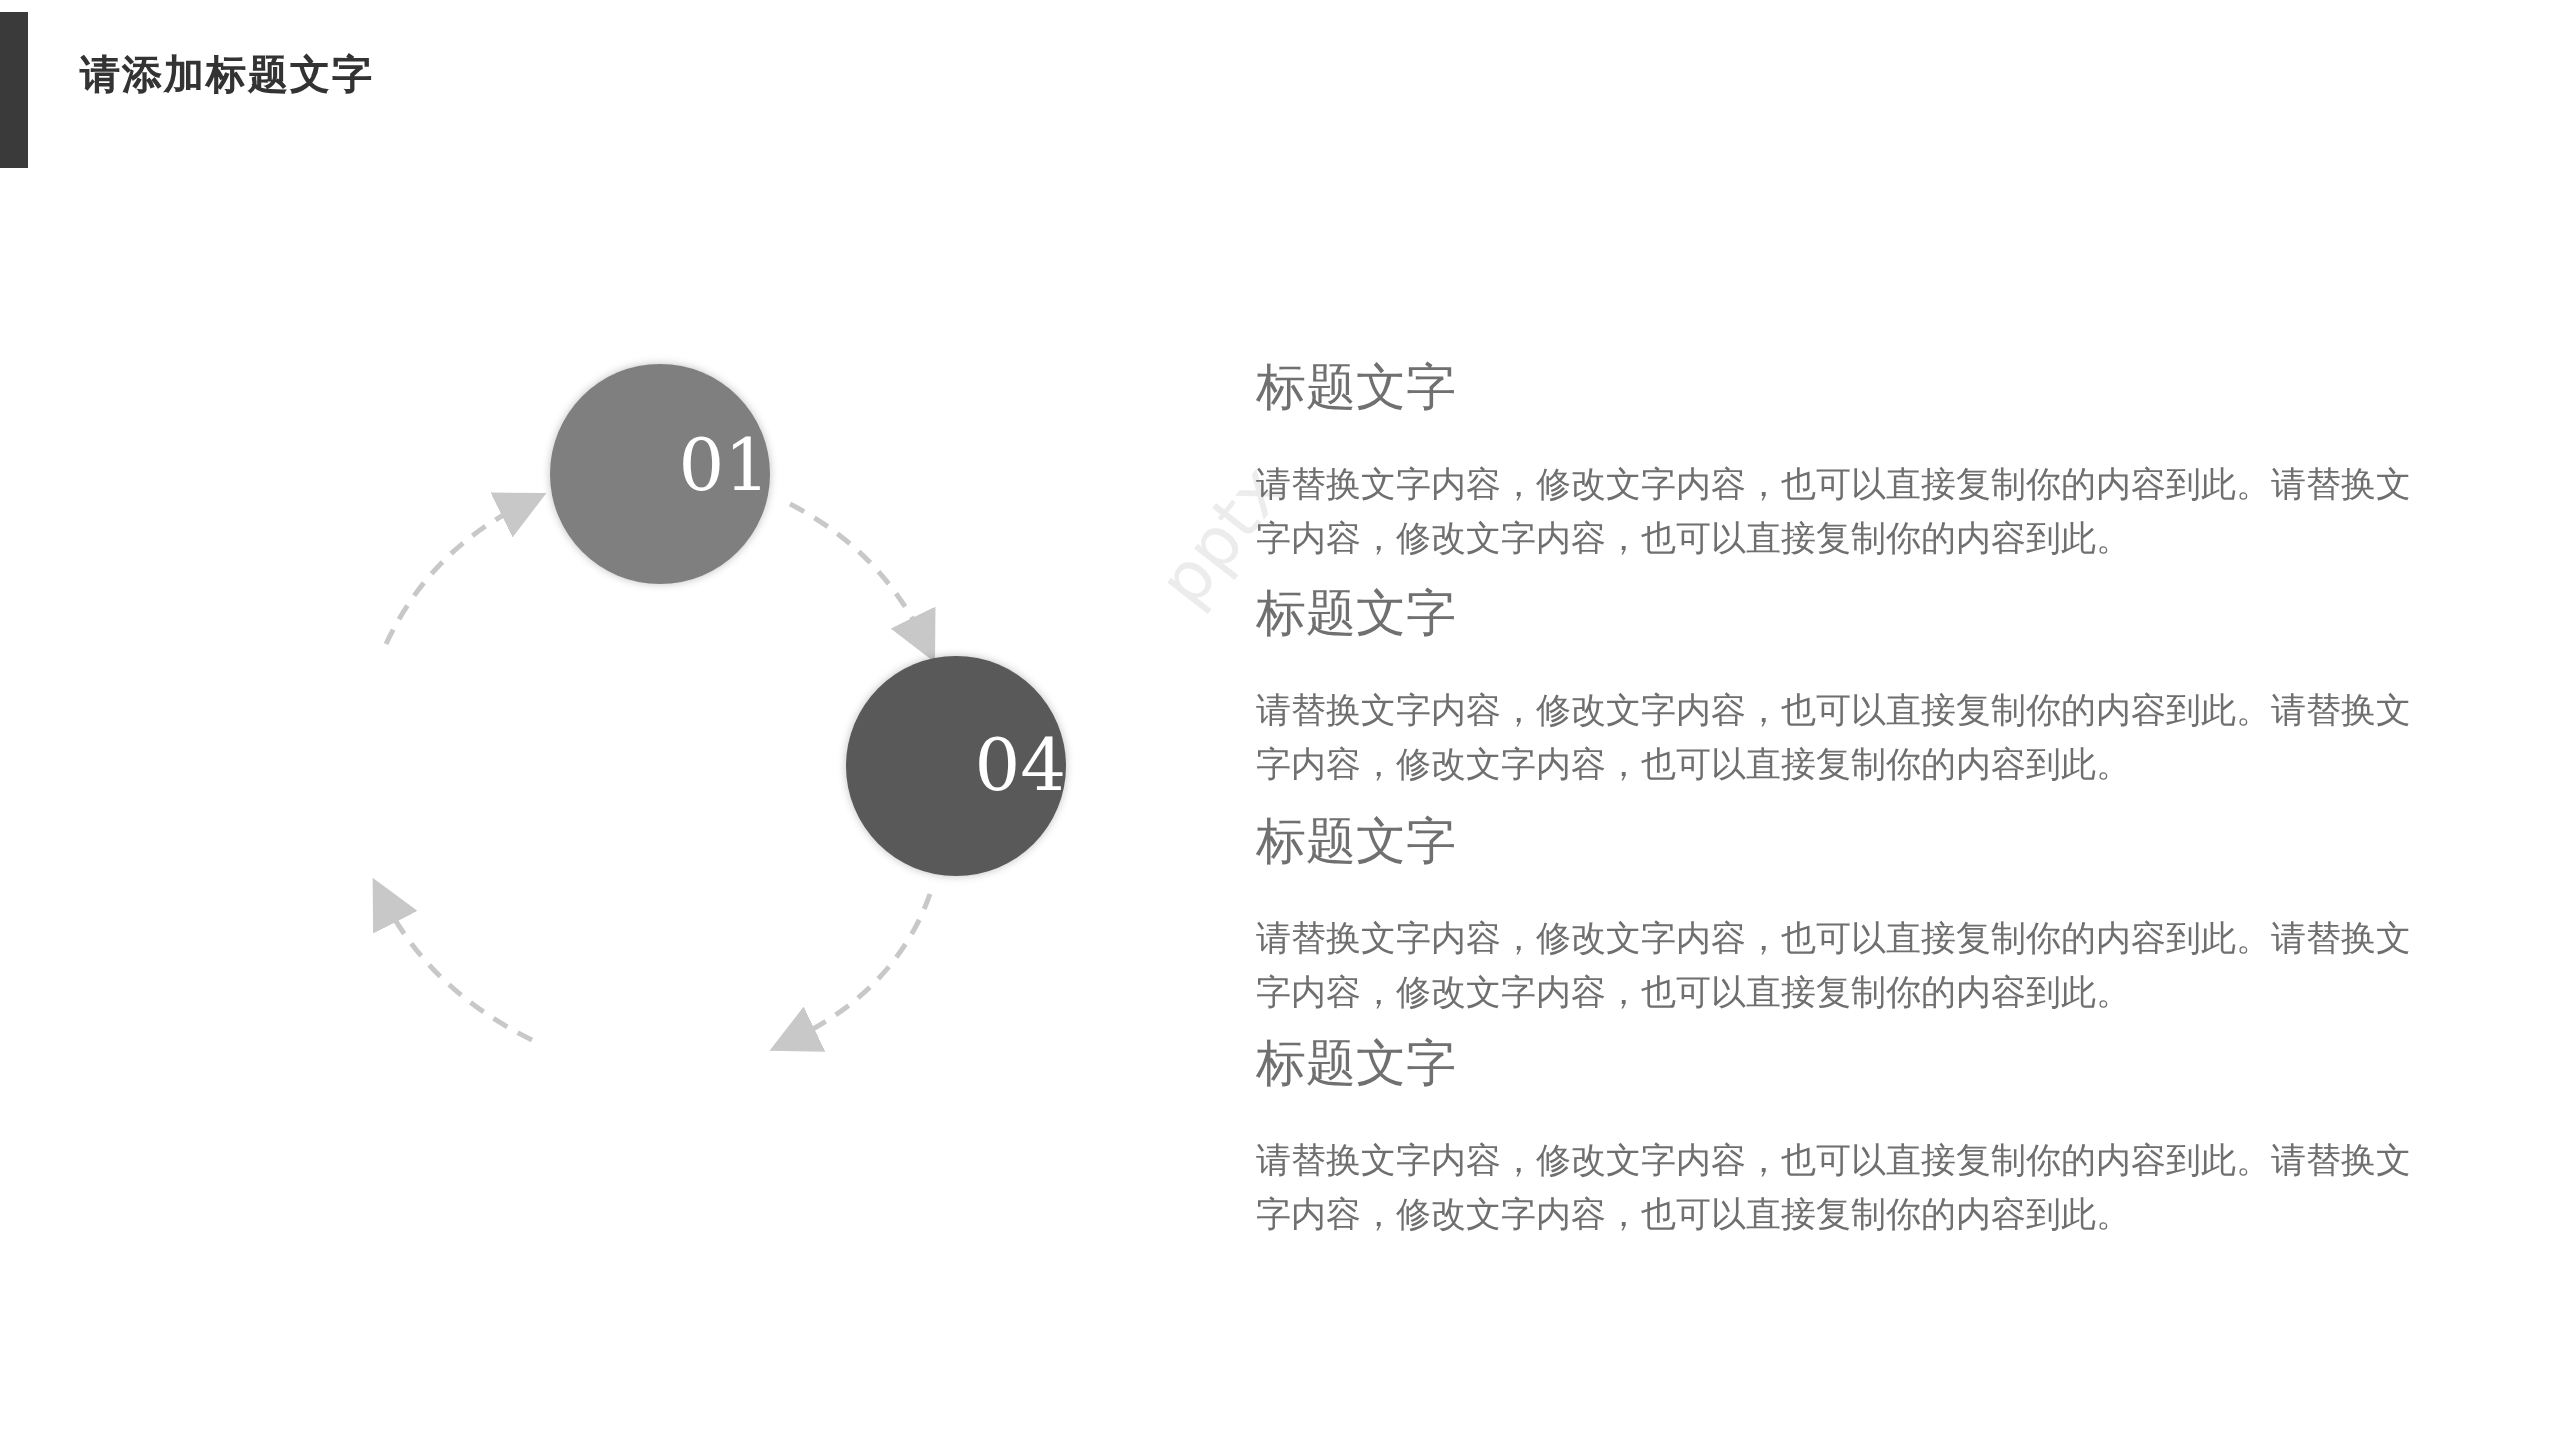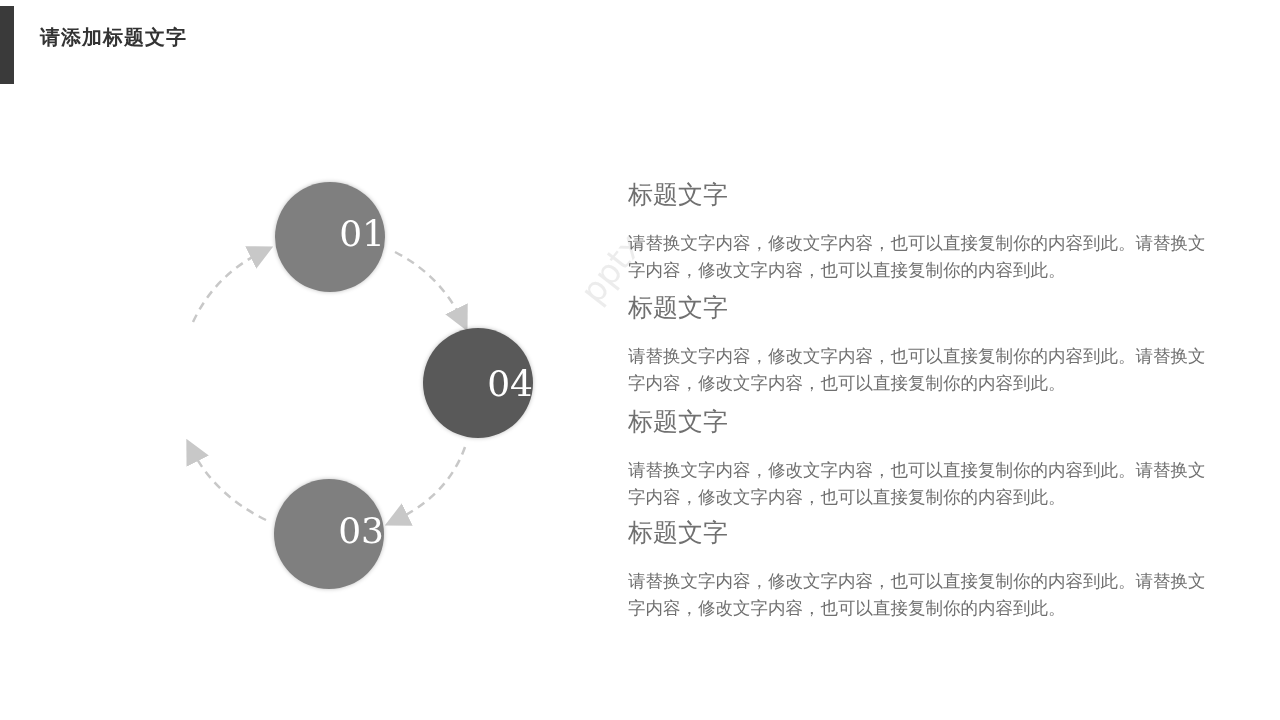--- a/index.html
+++ b/index.html
@@ -39,23 +39,20 @@
       <path d="M266,520 Q215,495 192,450" marker-end="url(#ah)"></path>
       <path d="M193,322 Q215,275 262,252" marker-end="url(#ah)"></path>
     </g>
   </svg>
   <div class="circle c-light" style="left:275px;top:182px;">
       <span style="margin-left:-18px;margin-top:-8px;">01</span>
     </div>
   <div class="circle c-dark" style="left:423px;top:328px;">
       <span>04</span>
     </div>
-  <div class="circle c-light" style="left:274px;top:479px;">
-      <span style="margin-left:-18px;margin-top:-8px;">03</span>
-    </div>
 </div>
 
 <div class="watermark">pptx</div>
 
 <div class="items">
   <div class="item" style="top:0px;">
     <div class="item-title">标题文字</div>
     <div class="item-desc">请替换文字内容，修改文字内容，也可以直接复制你的内容到此。请替换文字内容，修改文字内容，也可以直接复制你的内容到此。</div>
   </div>
   <div class="item" style="top:113px;">

